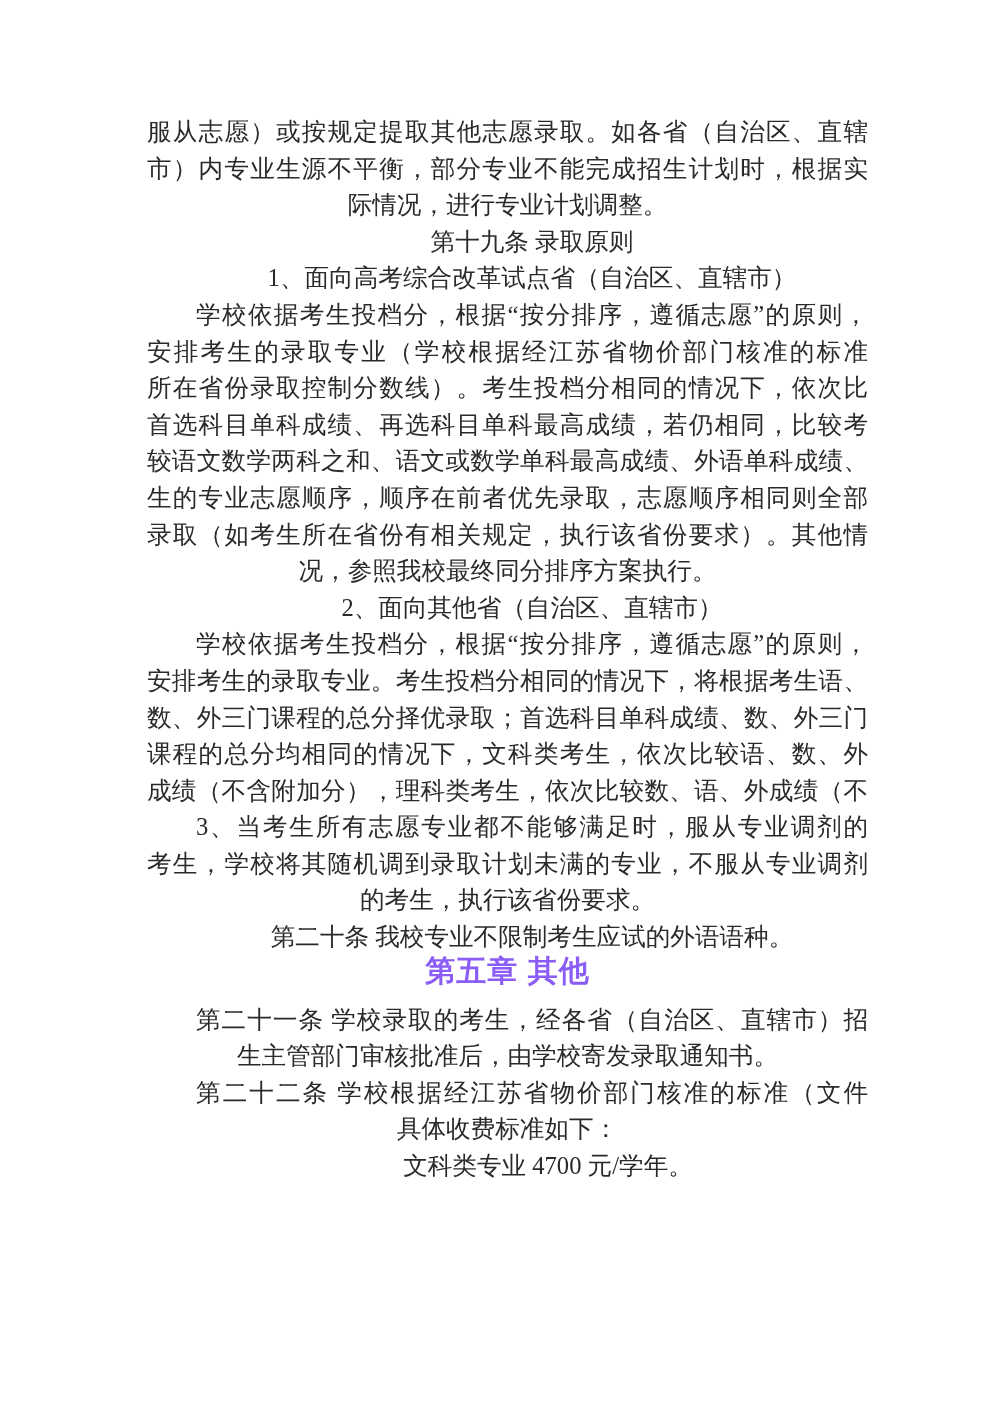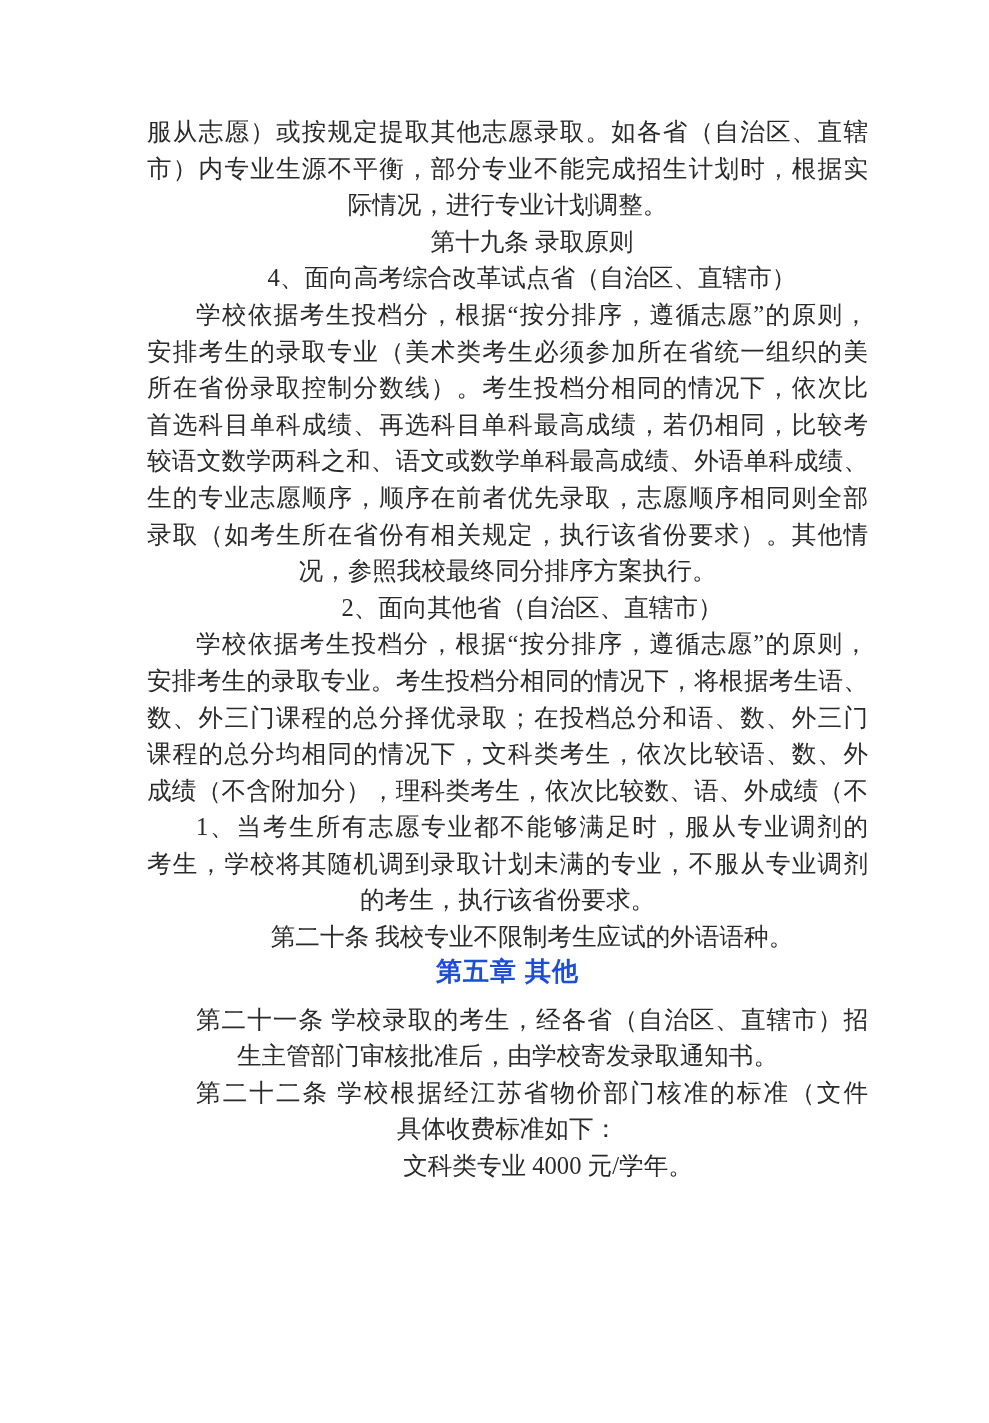--- a/index.html
+++ b/index.html
@@ -21,52 +21,52 @@
   .j{
     text-align:justify;
     text-align-last:justify;
   }
   .i2{padding-left:49px;}
   .i3{padding-left:81px;}
   .chapter{
     height:46px;margin:-7px 0 7px 0;
     display:flex;align-items:center;justify-content:center;
     font-family:"Liberation Sans","DejaVu Sans",sans-serif;
-    font-weight:bold;font-size:26px;color:#1d4ed8;
+    font-weight:bold;font-size:30px;color:#8b5cf6;
     letter-spacing:1px;
   }
 </style>
 </head>
 <body>
 
 <div class="page">
   <div class="doc">
     <div class="line j">服从志愿）或按规定提取其他志愿录取。如各省（自治区、直辖</div>
     <div class="line j">市）内专业生源不平衡，部分专业不能完成招生计划时，根据实</div>
     <div class="line">际情况，进行专业计划调整。</div>
     <div class="line i2">第十九条 录取原则</div>
-    <div class="line i2">4、面向高考综合改革试点省（自治区、直辖市）</div>
+    <div class="line i2">1、面向高考综合改革试点省（自治区、直辖市）</div>
     <div class="line i2 j">学校依据考生投档分，根据“按分排序，遵循志愿”的原则，</div>
-    <div class="line j">安排考生的录取专业（美术类考生必须参加所在省统一组织的美</div>
+    <div class="line j">安排考生的录取专业（学校根据经江苏省物价部门核准的标准</div>
     <div class="line j">所在省份录取控制分数线）。考生投档分相同的情况下，依次比</div>
     <div class="line j">首选科目单科成绩、再选科目单科最高成绩，若仍相同，比较考</div>
     <div class="line j">较语文数学两科之和、语文或数学单科最高成绩、外语单科成绩、</div>
     <div class="line j">生的专业志愿顺序，顺序在前者优先录取，志愿顺序相同则全部</div>
     <div class="line j">录取（如考生所在省份有相关规定，执行该省份要求）。其他情</div>
     <div class="line">况，参照我校最终同分排序方案执行。</div>
     <div class="line i2">2、面向其他省（自治区、直辖市）</div>
     <div class="line i2 j">学校依据考生投档分，根据“按分排序，遵循志愿”的原则，</div>
     <div class="line j">安排考生的录取专业。考生投档分相同的情况下，将根据考生语、</div>
-    <div class="line j">数、外三门课程的总分择优录取；在投档总分和语、数、外三门</div>
+    <div class="line j">数、外三门课程的总分择优录取；首选科目单科成绩、数、外三门</div>
     <div class="line j">课程的总分均相同的情况下，文科类考生，依次比较语、数、外</div>
     <div class="line j">成绩（不含附加分），理科类考生，依次比较数、语、外成绩（不</div>
-    <div class="line i2 j">1、当考生所有志愿专业都不能够满足时，服从专业调剂的</div>
+    <div class="line i2 j">3、当考生所有志愿专业都不能够满足时，服从专业调剂的</div>
     <div class="line j">考生，学校将其随机调到录取计划未满的专业，不服从专业调剂</div>
     <div class="line">的考生，执行该省份要求。</div>
     <div class="line i2">第二十条 我校专业不限制考生应试的外语语种。</div>
     <div class="chapter">第五章 其他</div>
     <div class="line i2 j">第二十一条 学校录取的考生，经各省（自治区、直辖市）招</div>
     <div class="line">生主管部门审核批准后，由学校寄发录取通知书。</div>
     <div class="line i2 j">第二十二条 学校根据经江苏省物价部门核准的标准（文件</div>
     <div class="line">具体收费标准如下：</div>
-    <div class="line i3">文科类专业 4000 元/学年。</div>
+    <div class="line i3">文科类专业 4700 元/学年。</div>
   </div>
 </div>
 
 </body></html>

